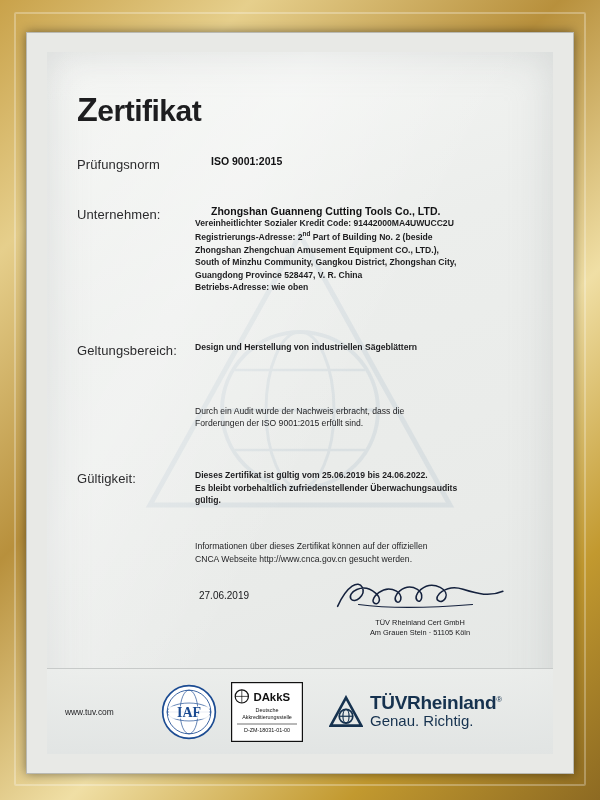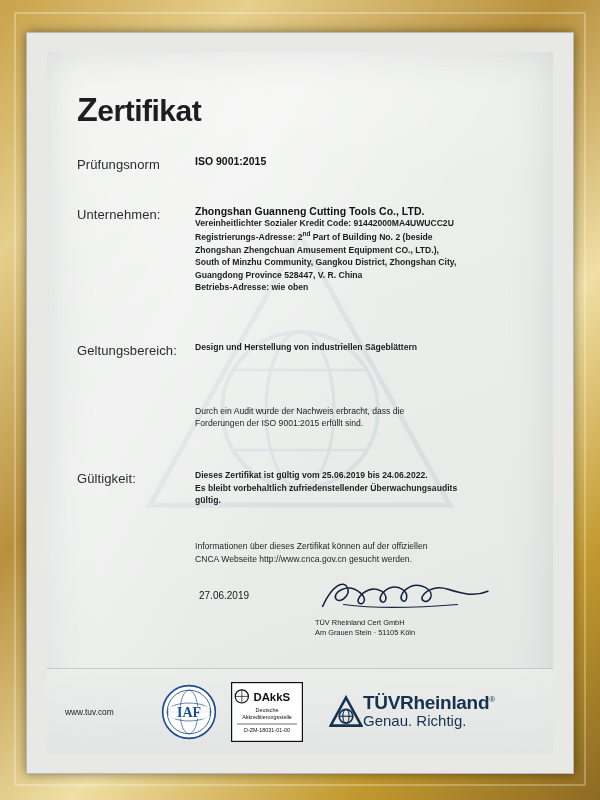--- a/index.html
+++ b/index.html
@@ -95,20 +95,21 @@
     flex: 0 0 118px;
     font-size: 13px;
     color: #2b2b2d;
     padding-top: 2px;
     letter-spacing: 0.1px;
   }
   .value {
     font-size: 10.5px;
     font-weight: bold;
     color: #121214;
+    margin-left: 16px;
   }
   .value-normal {
     font-size: 8.6px;
     font-weight: bold;
     color: #1e1e20;
     line-height: 1.45;
   }
   .gap-md { height: 26px; }
   .gap-lg { height: 40px; }
 
@@ -130,24 +131,24 @@
   }
   .sig-date {
     position: absolute;
     left: 122px;
     top: 2px;
     font-size: 10px;
     color: #17171a;
   }
   .sig-wrap {
     position: absolute;
-    right: 18px;
+    right: 8px;
     top: -12px;
     width: 190px;
-    text-align: left;
+    text-align: center;
   }
   .sig-mark {
     height: 38px;
   }
   .sig-org {
     font-size: 7.4px;
     color: #19191c;
     line-height: 1.4;
   }
 
@@ -176,20 +177,21 @@
     display: flex;
     align-items: center;
     gap: 14px;
     flex: 1;
   }
   .iaf-badge { width: 56px; height: 56px; }
   .dakks-badge { width: 72px; height: 60px; }
   .tuv-logo {
     display: flex;
     align-items: center;
+    gap: 7px;
     margin-left: 12px;
     justify-content: flex-end;
   }
   .tuv-tri { width: 34px; height: 34px; }
   .tuv-text-main {
     font-size: 19px;
     font-weight: bold;
     color: #16324f;
     letter-spacing: -0.3px;
     line-height: 1.05;

